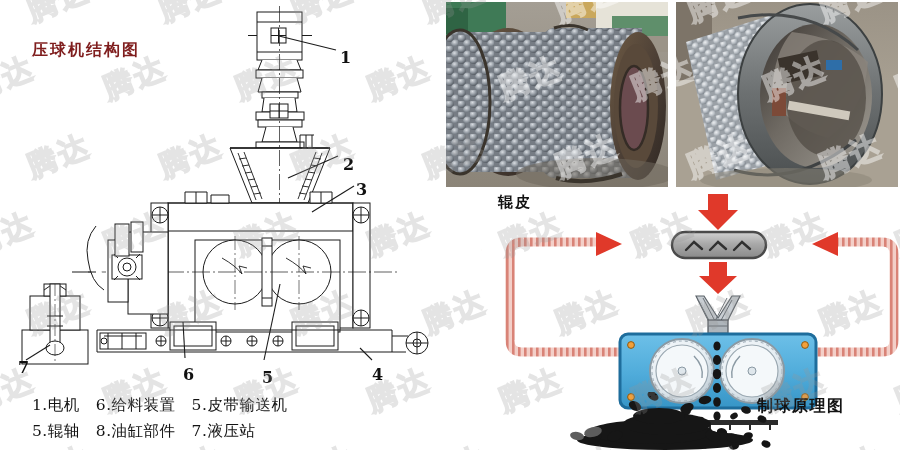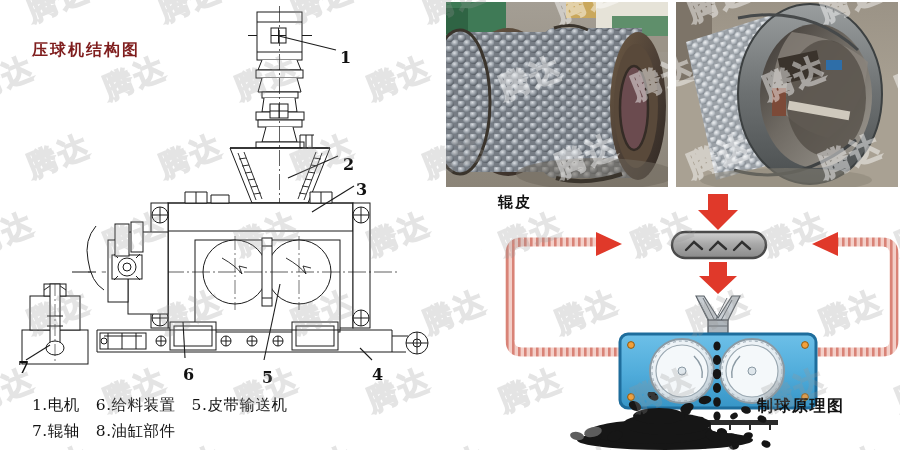--- a/index.html
+++ b/index.html
@@ -196,22 +196,23 @@
         <div style="position: absolute; left: 18px; top: 358px; font-family: &quot;DejaVu Serif&quot;, &quot;Liberation Serif&quot;, serif; font-size: 16px; font-weight: 700; color: rgb(17, 17, 17); z-index: 25;">7</div>
       </div>
 
     <div id="legend">
       <div class="legend-row">
         <span class="legend-item">1.电机</span>
         <span class="legend-item">6.给料装置</span>
         <span class="legend-item">5.皮带输送机</span>
       </div>
       <div class="legend-row">
-        <span class="legend-item">7.辊轴</span>
+        <span class="legend-item">5.辊轴</span>
         <span class="legend-item">8.油缸部件</span>
+        <span class="legend-item">7.液压站</span>
       </div>
     </div>
   </div>
 
   <div class="photo" id="photo-rollers">
     <svg width="222" height="185" viewBox="0 0 222 185">
       <defs>
         <radialGradient id="dimpA" cx="38%" cy="32%" r="72%">
           <stop offset="0%" stop-color="#d9dde2"></stop>
           <stop offset="55%" stop-color="#8d949c"></stop>

